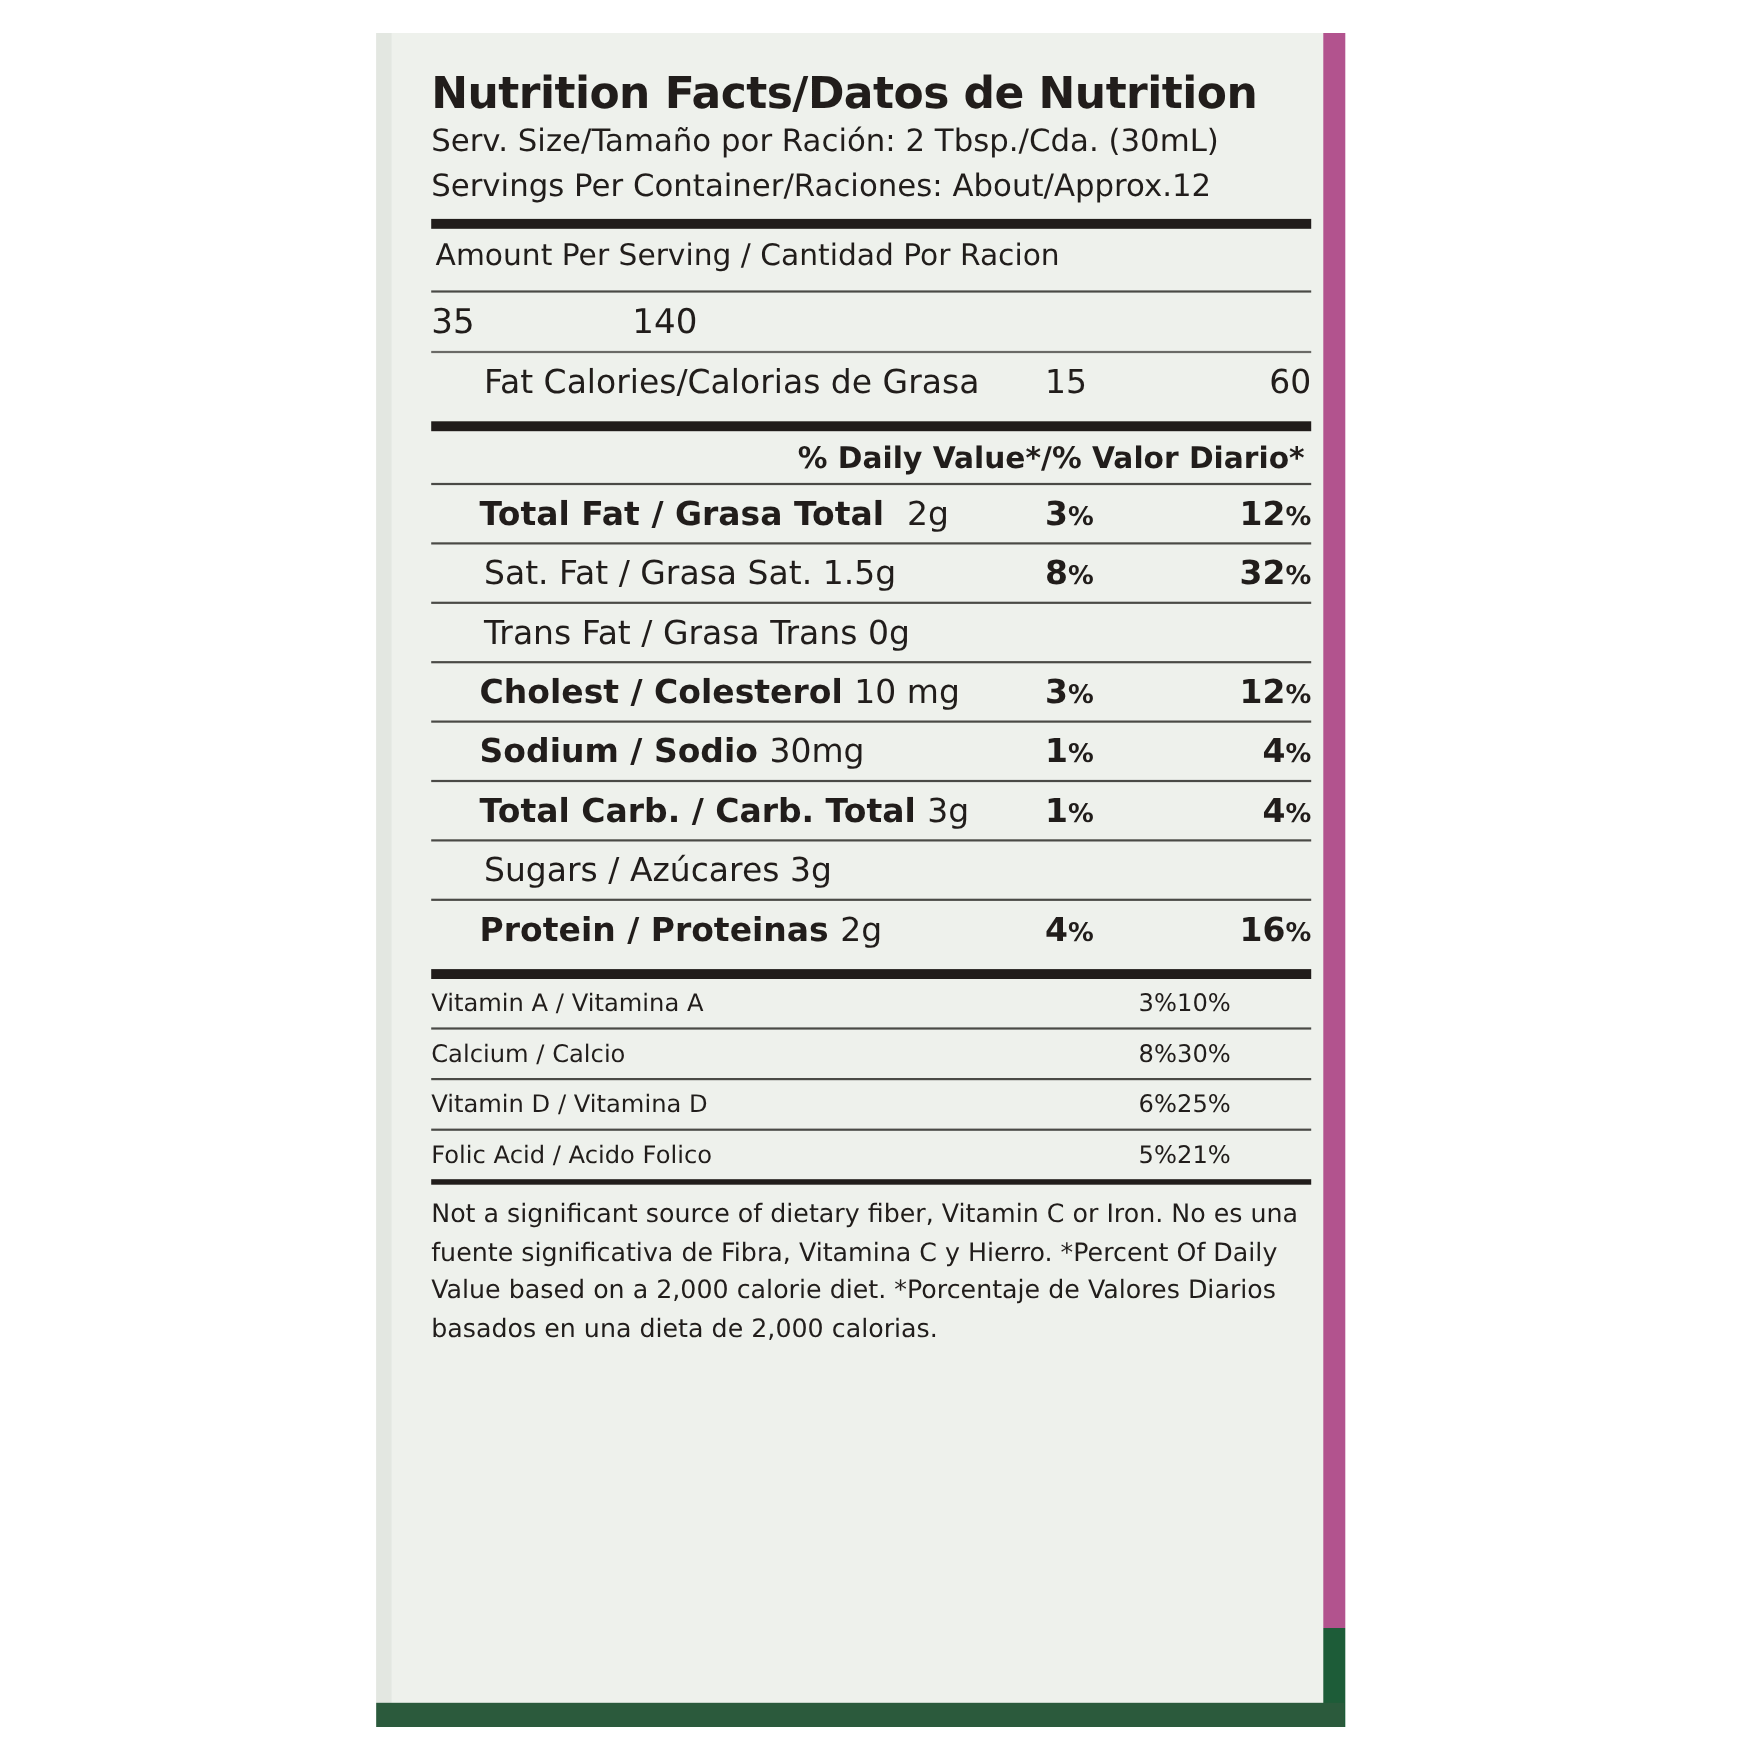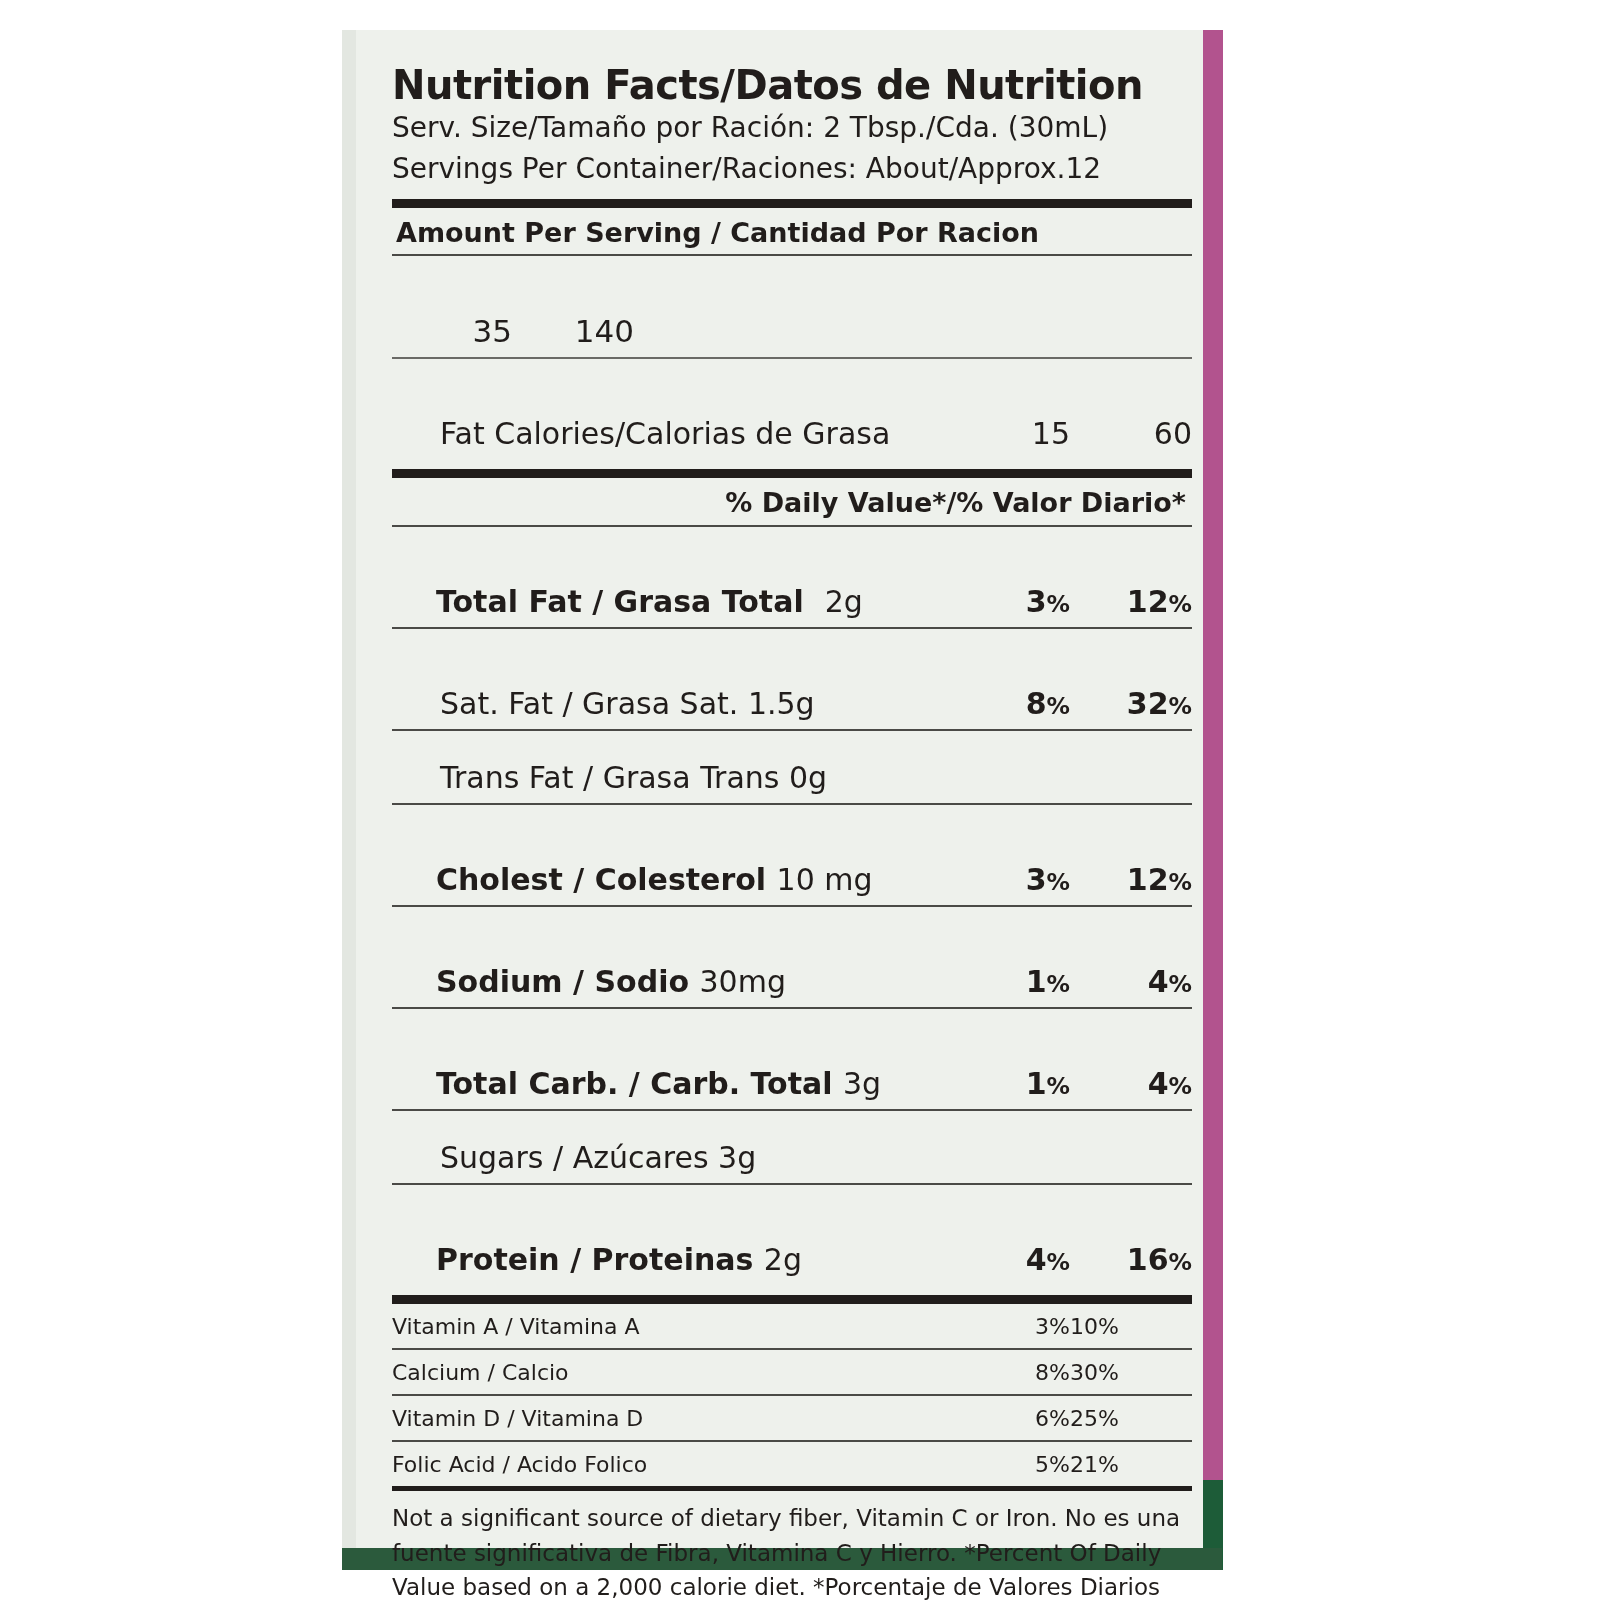--- a/index.html
+++ b/index.html
@@ -96,42 +96,42 @@
   }
   .rule-thin {
     border-top: 2px solid #4a4a46;
   }
   .rule-xthin {
     border-top: 2px solid #6a6a66;
   }
 
   .amount-line {
     font-size: 27px;
-    font-weight: bold;
-    padding: 9px 0 6px 4px;
+    font-weight: normal;
+    padding: 9px 0 16px 4px;
     white-space: nowrap;
   }
 
   .col-head {
     display: flex;
     justify-content: flex-end;
     font-size: 27px;
     padding: 10px 0 4px 0;
   }
   .col-head .c1 { width: 200px; text-align: right; }
   .col-head .c2 { width: 122px; text-align: right; }
 
   .row {
     display: flex;
     align-items: baseline;
     font-size: 30px;
     padding: 9px 0 8px 0;
   }
   .row .nm { flex: 1 1 auto; white-space: nowrap; }
-  .row .v1 { width: 120px; text-align: right; white-space: nowrap; margin-top: 48px;}
+  .row .v1 { width: 120px; white-space: nowrap;}
   .row .v2 { width: 122px; text-align: right; white-space: nowrap;}
   .row.bold .nm { font-weight: bold; margin-left: 44px; }
   .row.bold .v1, .row.bold .v2 { font-weight: bold; }
 
   .indent { padding-left: 48px; }
 
   .big-cal .nm { font-size: 33px; font-weight: bold; }
   .big-cal .v1, .big-cal .v2 { font-size: 31px; }
 
   .dv-line {

